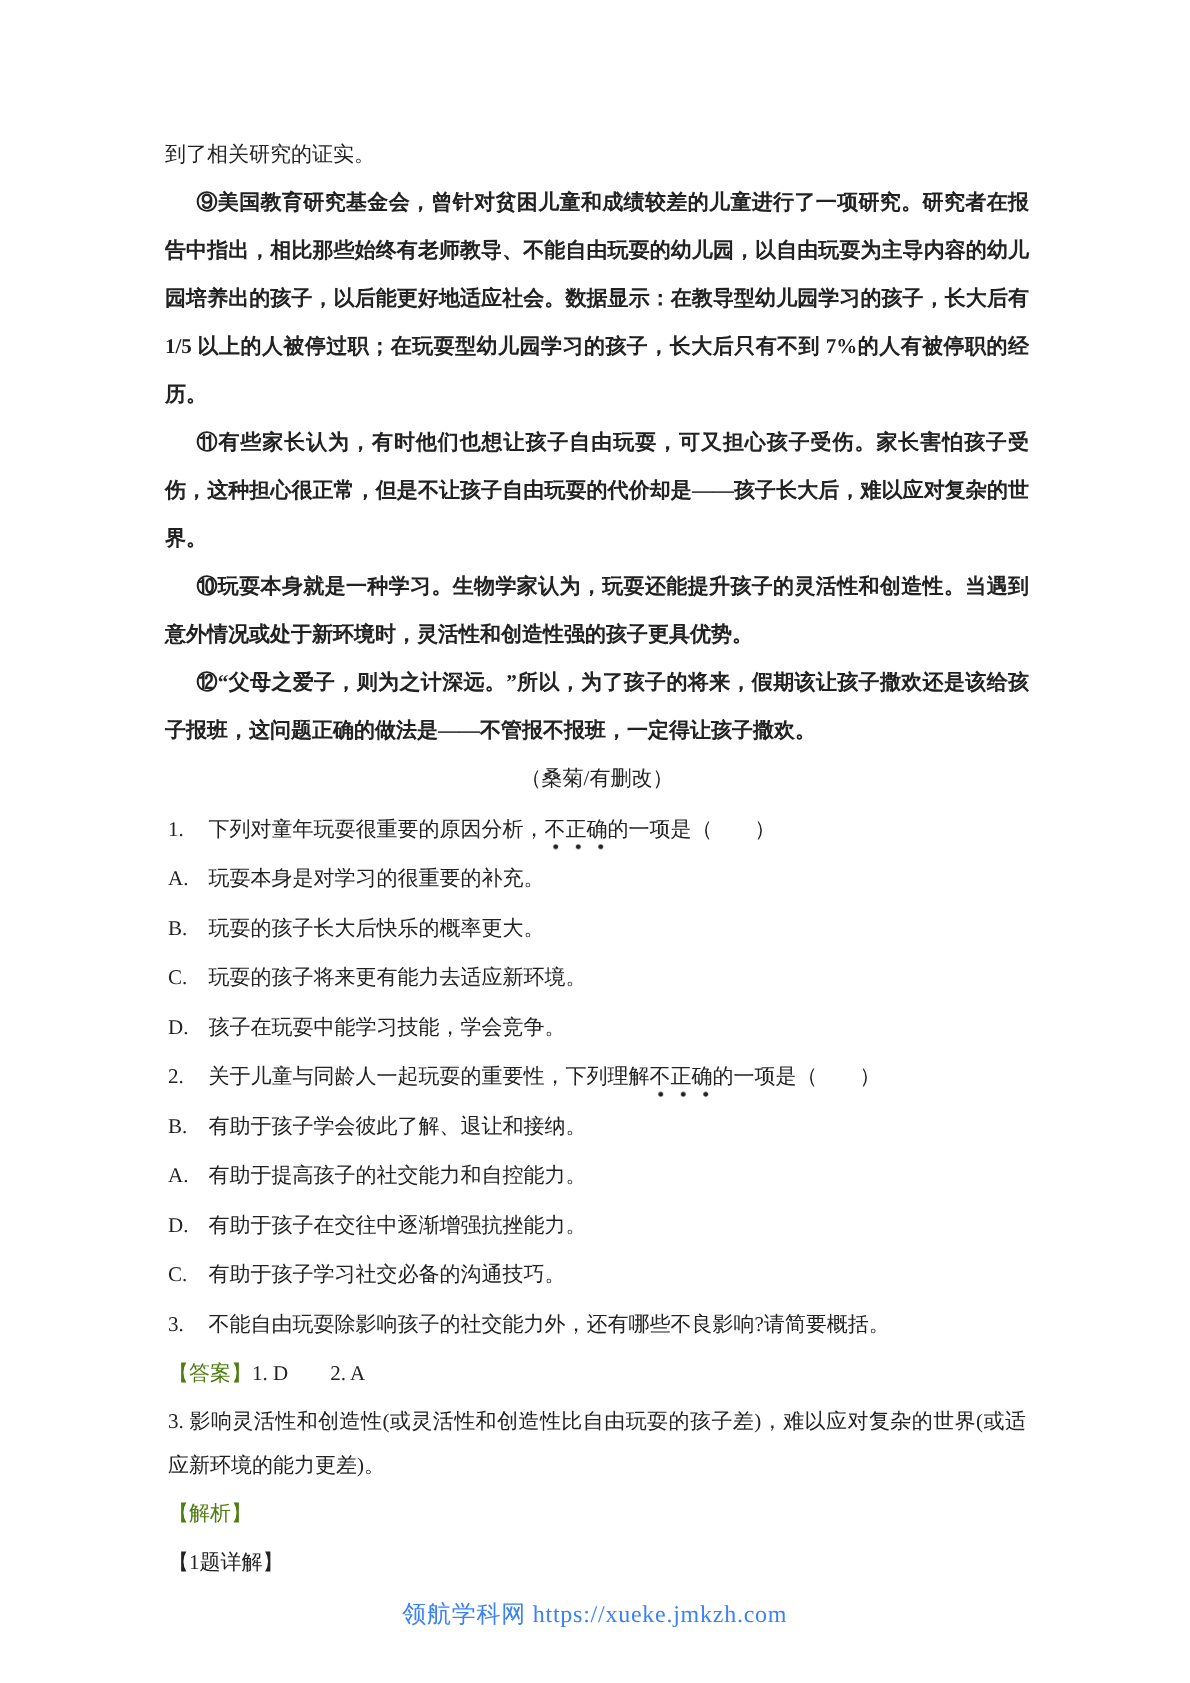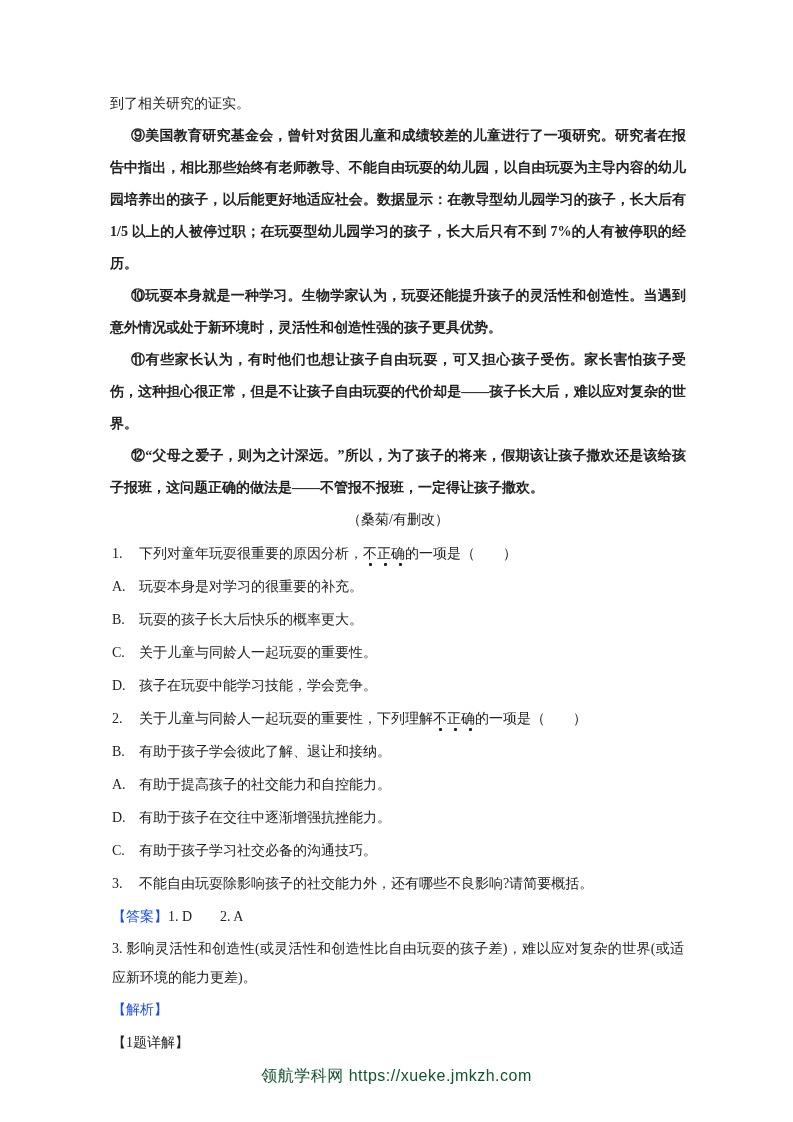--- a/index.html
+++ b/index.html
@@ -41,63 +41,63 @@
     width: 27px;
     text-indent: 0;
   }
   .em-dots {
     padding-bottom: 6px;
     background-image: radial-gradient(circle at center, #222222 1.3px, rgba(0,0,0,0) 1.9px);
     background-size: 15px 5px;
     background-repeat: repeat-x;
     background-position: left bottom;
   }
-  .blue { color: #1d4ed8; }
+  .blue { color: #4d7c0f; }
   .ans-text {
     line-height: 29px !important;
   }
   .watermark {
     position: absolute;
     top: 1066px;
     left: 0;
     width: 100%;
     text-align: center;
-    font-family: Liberation Sans, sans-serif;
+    font-family: Liberation Serif, serif;
     font-size: 16px;
-    color: #14532d;
+    color: #3b82f6;
     letter-spacing: 0.5px;
   }
 </style>
 </head>
 <body>
 
 <div class="doc">
 
   <div class="passage">
     <p>到了相关研究的证实。</p>
     <p class="indent">⑨美国教育研究基金会，曾针对贫困儿童和成绩较差的儿童进行了一项研究。研究者在报告中指出，相比那些始终有老师教导、不能自由玩耍的幼儿园，以自由玩耍为主导内容的幼儿园培养出的孩子，以后能更好地适应社会。数据显示：在教导型幼儿园学习的孩子，长大后有 1/5 以上的人被停过职；在玩耍型幼儿园学习的孩子，长大后只有不到 7%的人有被停职的经历。</p>
+    <p class="indent">⑪有些家长认为，有时他们也想让孩子自由玩耍，可又担心孩子受伤。家长害怕孩子受伤，这种担心很正常，但是不让孩子自由玩耍的代价却是——孩子长大后，难以应对复杂的世界。</p>
     <p class="indent">⑩玩耍本身就是一种学习。生物学家认为，玩耍还能提升孩子的灵活性和创造性。当遇到意外情况或处于新环境时，灵活性和创造性强的孩子更具优势。</p>
-    <p class="indent">⑪有些家长认为，有时他们也想让孩子自由玩耍，可又担心孩子受伤。家长害怕孩子受伤，这种担心很正常，但是不让孩子自由玩耍的代价却是——孩子长大后，难以应对复杂的世界。</p>
     <p class="indent">⑫“父母之爱子，则为之计深远。”所以，为了孩子的将来，假期该让孩子撒欢还是该给孩子报班，这问题正确的做法是——不管报不报班，一定得让孩子撒欢。</p>
     <p class="byline">（桑菊/有删改）</p>
   </div>
 
   <div class="qa">
 
     <p>
       <span class="qnum">1.</span><span>下列对童年玩耍很重要的原因分析，</span><span class="em-dots">不正确</span><span>的一项是（　　）</span>
     </p>
     <p>
       <span class="qnum">A.</span><span>玩耍本身是对学习的很重要的补充。</span>
     </p>
     <p>
       <span class="qnum">B.</span><span>玩耍的孩子长大后快乐的概率更大。</span>
     </p>
     <p>
-      <span class="qnum">C.</span><span>关于儿童与同龄人一起玩耍的重要性。</span>
+      <span class="qnum">C.</span><span>玩耍的孩子将来更有能力去适应新环境。</span>
     </p>
     <p>
       <span class="qnum">D.</span><span>孩子在玩耍中能学习技能，学会竞争。</span>
     </p>
 
     <p>
       <span class="qnum">2.</span><span>关于儿童与同龄人一起玩耍的重要性，下列理解</span><span class="em-dots">不正确</span><span>的一项是（　　）</span>
     </p>
     <p>
       <span class="qnum">B.</span><span>有助于孩子学会彼此了解、退让和接纳。</span>

